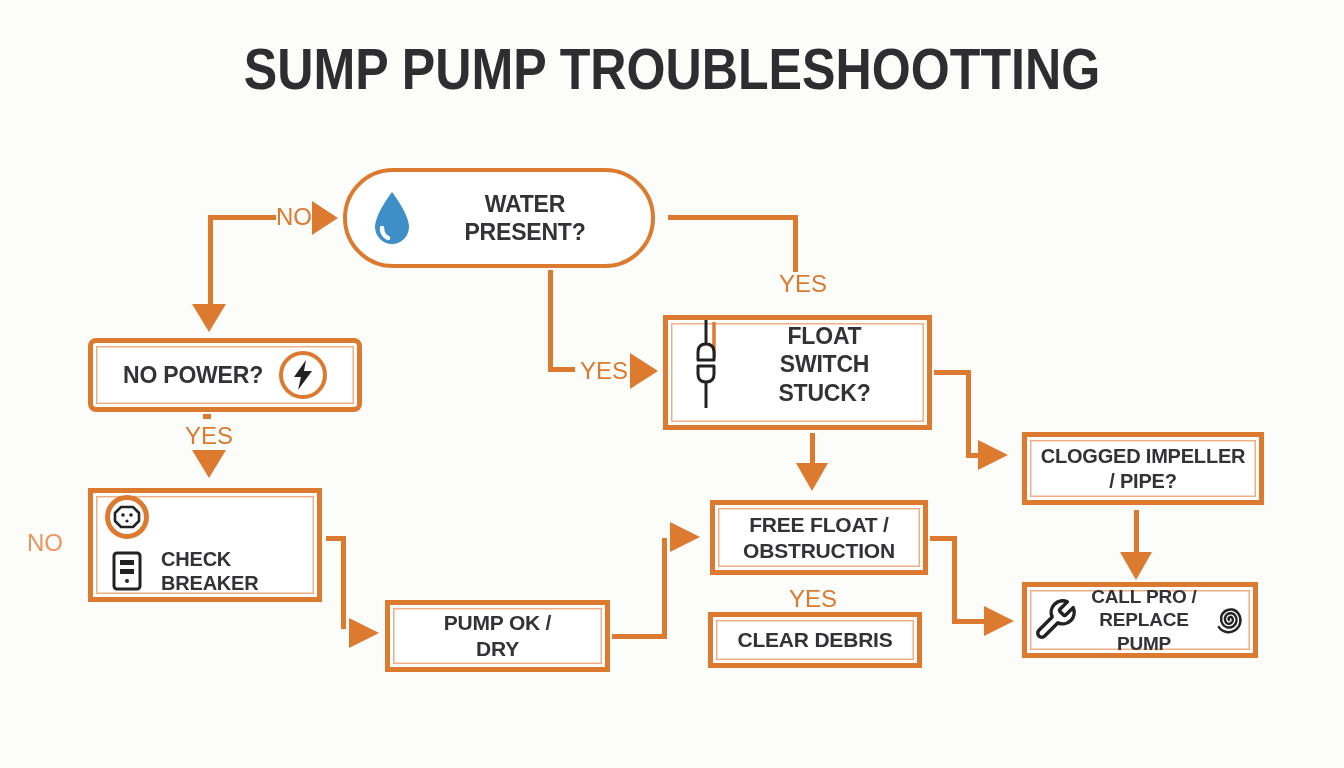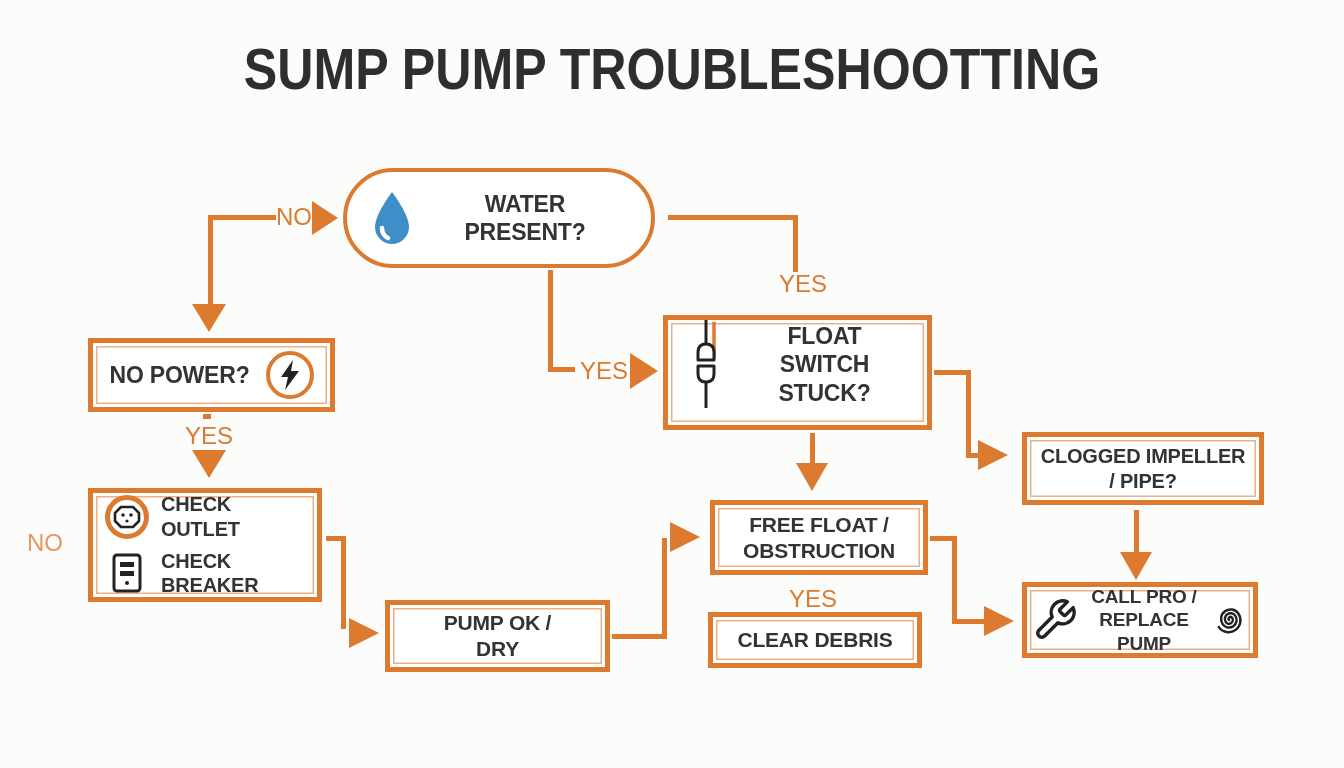--- a/index.html
+++ b/index.html
@@ -102,40 +102,39 @@
         <path d="M21 2 C21 2 4 24 4 37 a17 17 0 0 0 34 0 C38 24 21 2 21 2 Z" fill="#3E8FC7"></path>
         <path d="M11 38 a10 11 0 0 0 6 10" stroke="#fff" stroke-width="4.5" fill="none" stroke-linecap="round"></path>
       </svg>
     </span>
     <span class="txt big">
       <span>WATER</span><br>
       <span>PRESENT?</span>
     </span>
   </div>
 
-  <div class="box" style="left:88px;top:338px;width:247px;height:74px;gap:16px;">
+  <div class="box" style="left:88px;top:338px;width:274px;height:74px;gap:16px;border-radius:8px;">
     <span class="txt big">NO POWER?</span>
     <span class="icon ring" style="width:48px;height:48px;">
       <svg width="28" height="32" viewBox="0 0 28 32">
         <polygon points="17,1 5,18 12,18 9,31 23,12 15,12" fill="#222"></polygon>
       </svg>
     </span>
   </div>
 
   <div class="box rowbox" style="left:88px;top:488px;width:234px;height:114px;">
     <div class="rowline">
       <span class="icon ring" style="width:44px;height:44px;border-width:5px;">
         <svg width="28" height="24" viewBox="0 0 28 24">
           <path d="M8 2 h12 l6 6 v8 l-6 6 h-12 l-6 -6 v-8 Z" fill="none" stroke="#222" stroke-width="2.6" stroke-linejoin="round"></path>
           <circle cx="10" cy="10" r="1.8" fill="#222"></circle>
           <circle cx="18" cy="10" r="1.8" fill="#222"></circle>
           <circle cx="14" cy="16" r="1.6" fill="#222"></circle>
         </svg>
       </span>
-      <span class="txt" style="font-size:20px;">CHECK OUTLET</span>
     </div>
     <div class="rowline">
       <span class="icon" style="width:44px;justify-content:center;">
         <svg width="32" height="40" viewBox="0 0 32 40">
           <rect x="3" y="2" width="26" height="36" rx="3" fill="none" stroke="#222" stroke-width="3"></rect>
           <rect x="9" y="9" width="14" height="5" fill="#222"></rect>
           <rect x="9" y="18" width="14" height="5" fill="#222"></rect>
           <circle cx="16" cy="30" r="2" fill="#222"></circle>
         </svg>
       </span>

